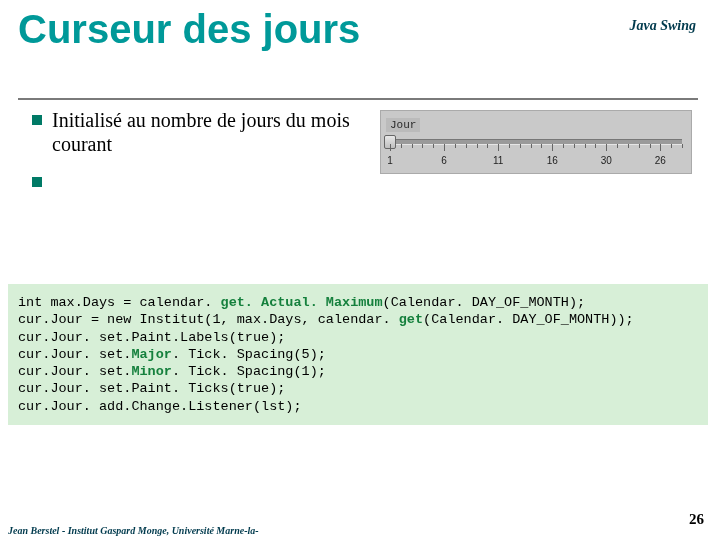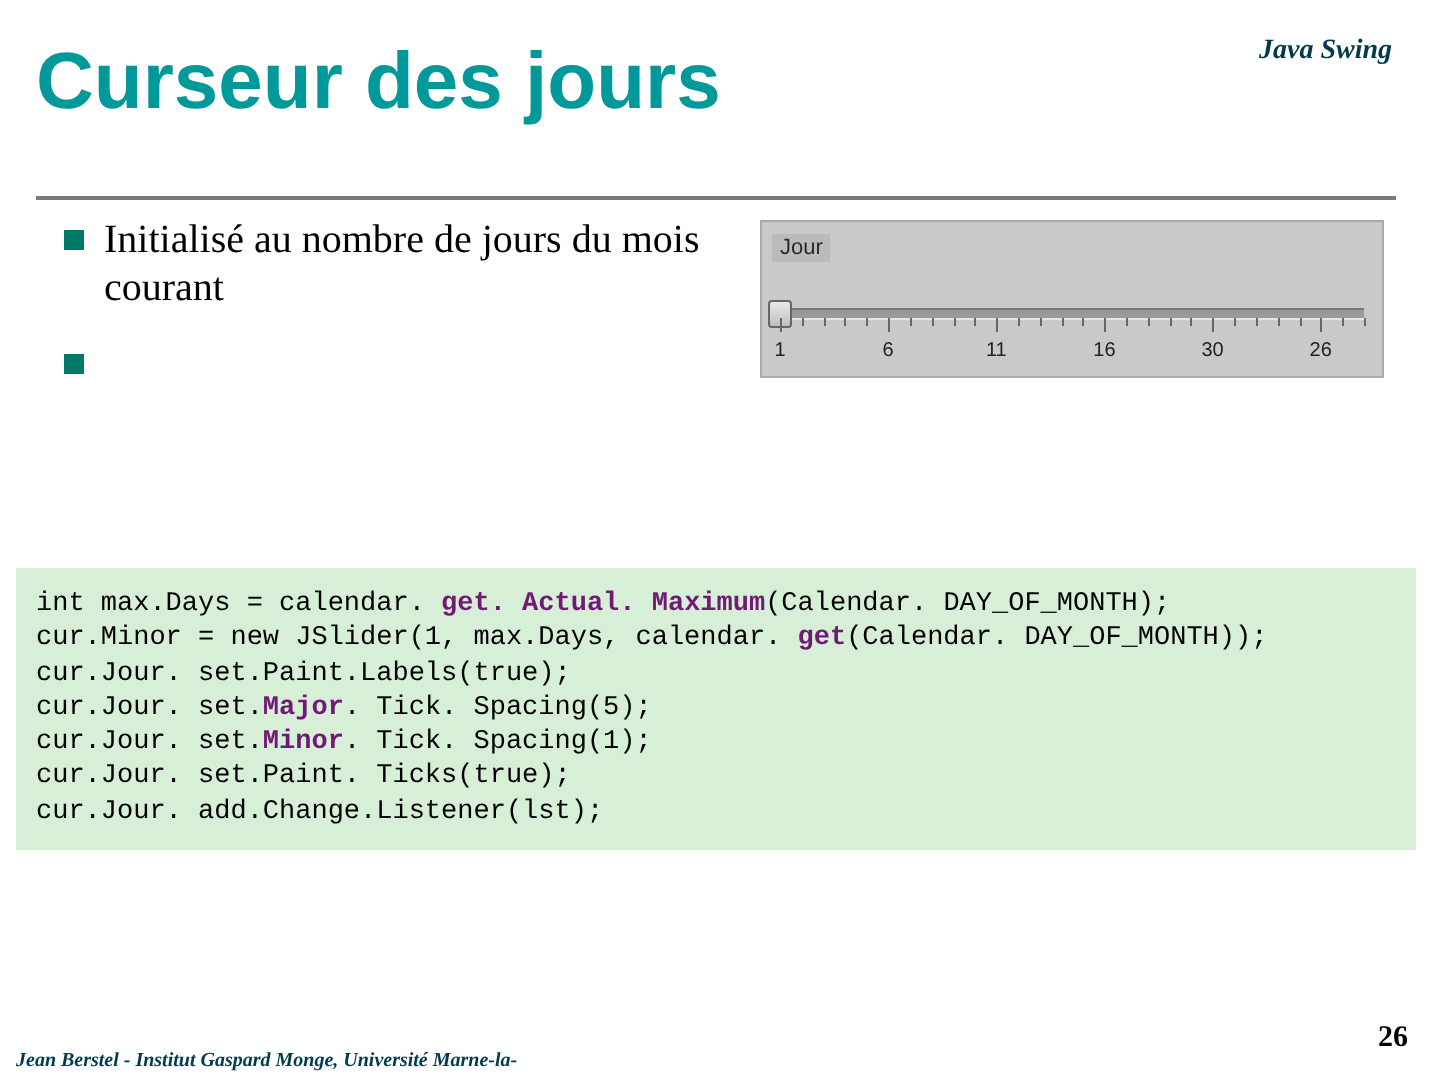--- a/index.html
+++ b/index.html
@@ -1,34 +1,34 @@
 <!DOCTYPE html>
 <html><head>
 <meta charset="utf-8">
 <style>
   html,body{margin:0;padding:0;width:720px;height:540px;background:#fff;font-family:"Times New Roman",serif;color:#000;overflow:hidden}
   .slide{position:relative;width:720px;height:540px}
   .header-right{position:absolute;top:18px;right:24px;font-style:italic;font-weight:bold;font-size:14px;color:#003a4d}
-  .title{position:absolute;top:20px;left:18px;right:170px;color:#009999;font-family:Arial,Helvetica,sans-serif;font-weight:bold;font-size:40px;line-height:1.05}
+  .title{position:absolute;top:8px;left:18px;right:170px;color:#009999;font-family:Arial,Helvetica,sans-serif;font-weight:bold;font-size:40px;line-height:1.05}
   .hr{position:absolute;left:18px;right:22px;top:98px;height:2px;background:#7a7a7a}
   .bullets{position:absolute;left:32px;top:108px;width:330px}
   .bul{display:flex;margin-bottom:14px}
   .sq{width:10px;height:10px;background:#007a66;margin-top:7px;flex:0 0 10px;margin-right:10px}
   .bt{font-size:20px;line-height:1.2}
   .sliderbox{position:absolute;left:380px;top:110px;width:312px;background:#c9c9c9;border:1px solid #aaa;padding:3px 5px 6px 5px;box-sizing:border-box}
-  .sliderlabel{font-family:Liberation Sans, sans-serif;font-size:11px;color:#2a2a2a;background:#bbb;padding:1px 4px;display:inline-block;margin-bottom:18px}
+  .sliderlabel{font-family:Liberation Mono, monospace;font-size:11px;color:#2a2a2a;background:#bbb;padding:1px 4px;display:inline-block;margin-bottom:2px}
   .track{position:relative;height:18px;margin:1px 4px 0 4px}
   .groove{position:absolute;left:0;right:0;top:4px;height:4px;background:#9a9a9a;border-top:1px solid #777;border-bottom:1px solid #e6e6e6}
   .tick{position:absolute;top:9px;width:1px;height:4px;background:#666}
   .tick.mj{height:7px}
   .thumb{position:absolute;top:0;width:10px;height:12px;background:linear-gradient(#e8e8e8,#bfbfbf);border:1px solid #666;border-radius:2px;transform:translateX(-50%)}
   .ticklabels{position:relative;margin:2px 4px 0 4px;font-family:Arial,sans-serif;font-size:10px;color:#222;height:12px}
   .tl{position:absolute;transform:translateX(-50%)}
   .code{position:absolute;left:8px;right:12px;top:284px;background:#d7efd7;padding:10px 10px;font-family:"Courier New",monospace;font-size:13.5px;line-height:1.28;white-space:pre}
-  .code .m{color:#701a75;font-weight:bold}
+  .code .m{color:#15803d;font-weight:bold}
   .footer{position:absolute;left:8px;bottom:4px;font-style:italic;font-weight:bold;font-size:10px;color:#003a4d;width:340px;line-height:1.1}
   .pagenum{position:absolute;right:16px;bottom:12px;font-weight:bold;font-size:15px}
 </style>
 </head>
 <body>
 
 <div class="slide">
   <div class="header-right">Java Swing</div>
   <div class="title">Curseur des jours</div>
   <div class="hr"></div>
@@ -81,21 +81,21 @@
         <div class="tl" style="left: 0%;">1</div>
         <div class="tl" style="left: 18.5185%;">6</div>
         <div class="tl" style="left: 37.037%;">11</div>
         <div class="tl" style="left: 55.5556%;">16</div>
         <div class="tl" style="left: 74.0741%;">30</div>
         <div class="tl" style="left: 92.5926%;">26</div>
       </div>
   </div>
 
   <div class="code"><span>int max.Days = calendar. </span><span class="m">get. Actual. Maximum</span><span>(Calendar. DAY_OF_MONTH);</span>
-<span>cur.Minor = new JSlider(1, max.Days, calendar. </span><span class="m">get</span><span>(Calendar. DAY_OF_MONTH));</span>
+<span>cur.Jour = new Institut(1, max.Days, calendar. </span><span class="m">get</span><span>(Calendar. DAY_OF_MONTH));</span>
 <span>cur.Jour. set.Paint.Labels(true);</span>
 <span>cur.Jour. set.</span><span class="m">Major</span><span>. Tick. Spacing(5);</span>
 <span>cur.Jour. set.</span><span class="m">Minor</span><span>. Tick. Spacing(1);</span>
 <span>cur.Jour. set.Paint. Ticks(true);</span>
 <span>cur.Jour. add.Change.Listener(lst);</span></div>
 
   <div class="footer">Jean Berstel  -   Institut Gaspard Monge, Université Marne-la-</div>
   <div class="pagenum">26</div>
 </div>
 

